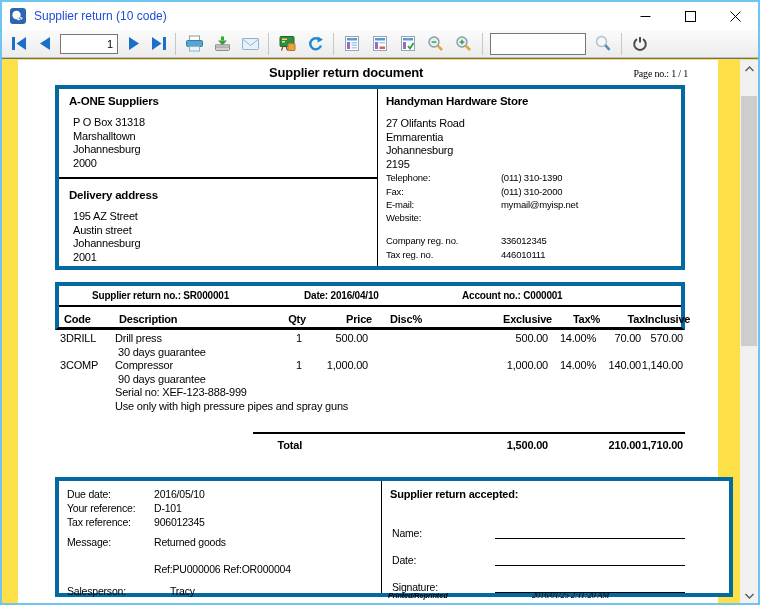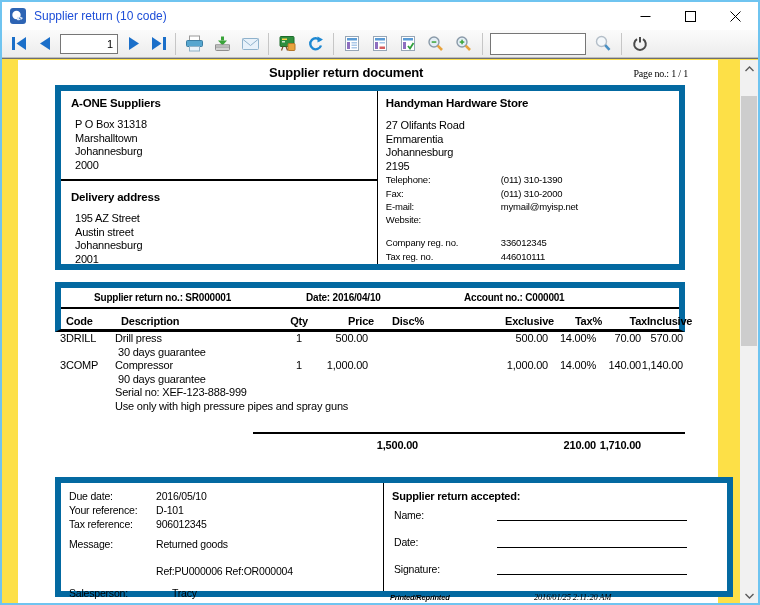--- a/index.html
+++ b/index.html
@@ -24,21 +24,21 @@
   .preview { flex:1 1 auto; position:relative; background:#fde047; border-top:1px solid #6f6f6f; }
   .page { position:absolute; left:16px; top:1px; width:700px; height:544px; background:#fff; color:#000;
           letter-spacing:-0.2px; }
   .scrollbar { position:absolute; right:0; top:1px; width:18px; height:544px; background:#f1f1f1; }
   .sb-btn { position:absolute; left:0; width:18px; height:17px; display:flex; align-items:center; justify-content:center; }
   .sb-up { top:0; } .sb-down { bottom:0; }
   .sb-thumb { position:absolute; left:1px; top:36px; width:16px; height:250px; background:#cdcdcd; }
   
   .doc-title { position:absolute; top:5px; left:0; width:656px; text-align:center; font-weight:bold; font-size:13px; }
   .page-no { position:absolute; top:8px; right:30px; font-size:10px; font-family:"Liberation Serif", serif; }
-  .box { position:absolute; border:6px solid #0369a1; background:#fff; }
+  .box { position:absolute; border:4px solid #0369a1; background:#fff; }
   .box1 { left:37px; top:25px; width:630px; height:185px; display:flex; }
   .colL { width:322px; position:relative; }
   .colR { width:308px; position:relative; border-left:1px solid #000; }
   .bname { position:absolute; top:6px; left:10px; font-weight:bold; font-size:11.5px; }
   .addr { position:absolute; left:14px; font-size:11px; line-height:13.5px; }
   .addrL { top:27px; } .addrR { top:28px; left:8px; }
   .hdiv { position:absolute; left:0; top:88px; width:100%; border-top:2px solid #000; }
   .dlv-head { position:absolute; top:100px; left:10px; font-weight:bold; font-size:11.5px; }
   .addrD { top:121px; }
   .kv { position:absolute; left:8px; font-size:9.5px; white-space:nowrap; }
@@ -55,21 +55,21 @@
   .tbody { position:absolute; left:37px; top:272px; width:630px; font-size:11px; line-height:13.5px; }
   .note { padding-left:63px; }
   .total-line { position:absolute; left:235px; top:372px; width:432px; border-top:2px solid #000; }
   .total-row { position:absolute; left:37px; top:379px; width:630px; font-weight:bold; font-size:11px;
                display:grid; grid-template-columns:247px 66px 50px 130px 48px 45px 42px; }
   
   .box3 { left:37px; top:417px; width:678px; height:120px; display:flex; }
   .frow { position:absolute; left:8px; font-size:10.5px; white-space:nowrap; }
   .frow .v { position:absolute; left:87px; }
   .acc-head { position:absolute; top:7px; left:8px; font-weight:bold; font-size:11px; }
-  .sigrow { position:absolute; left:10px; font-size:10.5px; }
+  .sigrow { position:absolute; left:10px; font-size:10.5px;margin-top:20px; }
   .sigrow .line { position:absolute; left:103px; top:11px; width:190px; border-bottom:1px solid #000; }
   .printed { position:absolute; left:6px; top:110px; font-size:7.5px; font-style:italic; font-weight:bold; }
   .printed-at { position:absolute; left:150px; top:109px; font-size:8.5px; font-style:italic; font-family:"Liberation Serif", serif; }
 </style>
 </head>
 <body>
 
 <div class="window">
 
   <div class="titlebar">
@@ -306,20 +306,21 @@
           <span class="c r">140.00</span>
           <span class="c r">1,140.00</span>
         </div>
         <div class="note">90 days guarantee</div>
         <div class="note" style="padding-left:60px;">Serial no: XEF-123-888-999</div>
         <div class="note" style="padding-left:60px;">Use only with high pressure pipes and spray guns</div>
       </div>
 
       <div class="total-line"></div>
       <div class="total-row">
+        <span class="c r">Total</span>
         <span class="c r"></span>
         <span class="c r"></span>
         <span class="c r">1,500.00</span>
         <span class="c r"></span>
         <span class="c r">210.00</span>
         <span class="c r">1,710.00</span>
       </div>
 
       <div class="box box3">
         <div class="colL">

